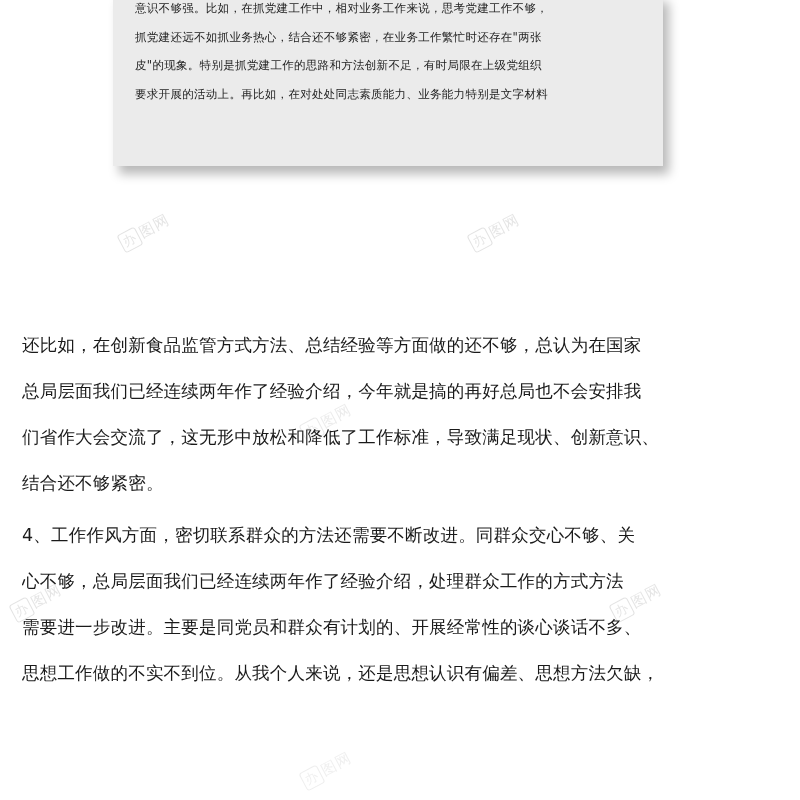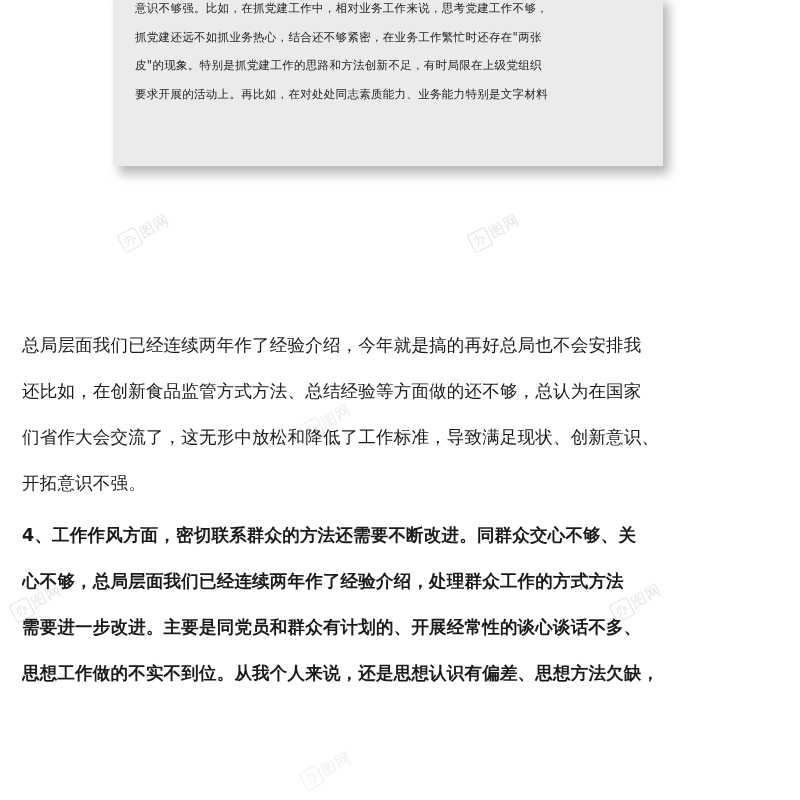--- a/index.html
+++ b/index.html
@@ -63,21 +63,20 @@
     font-size: 17.5px;
     color: #1a1a1a;
     line-height: 46px;
     height: 46px;
     letter-spacing: 0.2px;
     white-space: nowrap;
     overflow: hidden;
   }
   .para.p2 {
     margin-top: 6px;
-    font-weight: bold;
   }
 
   
   .wm {
     position: absolute;
     color: rgba(125,125,125,0.20);
     font-size: 15px;
     font-family: "DejaVu Sans", "Liberation Sans", sans-serif;
     letter-spacing: 1px;
     white-space: nowrap;
@@ -109,24 +108,24 @@
       <div class="inset-line">抓党建还远不如抓业务热心，结合还不够紧密，在业务工作繁忙时还存在"两张</div>
       <div class="inset-line">皮"的现象。特别是抓党建工作的思路和方法创新不足，有时局限在上级党组织</div>
       <div class="inset-line">要求开展的活动上。再比如，在对处处同志素质能力、业务能力特别是文字材料</div>
     </div>
   </div>
 </div>
 
 <div class="doc-body">
 
   <div class="para p1">
+    <div class="doc-line">还比如，在创新食品监管方式方法、总结经验等方面做的还不够，总认为在国家</div>
     <div class="doc-line">总局层面我们已经连续两年作了经验介绍，今年就是搞的再好总局也不会安排我</div>
-    <div class="doc-line">还比如，在创新食品监管方式方法、总结经验等方面做的还不够，总认为在国家</div>
     <div class="doc-line">们省作大会交流了，这无形中放松和降低了工作标准，导致满足现状、创新意识、</div>
-    <div class="doc-line">开拓意识不强。</div>
+    <div class="doc-line">结合还不够紧密。</div>
   </div>
 
   <div class="para p2">
     <div class="doc-line">4、工作作风方面，密切联系群众的方法还需要不断改进。同群众交心不够、关</div>
     <div class="doc-line">心不够，总局层面我们已经连续两年作了经验介绍，处理群众工作的方式方法</div>
     <div class="doc-line">需要进一步改进。主要是同党员和群众有计划的、开展经常性的谈心谈话不多、</div>
     <div class="doc-line">思想工作做的不实不到位。从我个人来说，还是思想认识有偏差、思想方法欠缺，</div>
   </div>
 
 </div>

